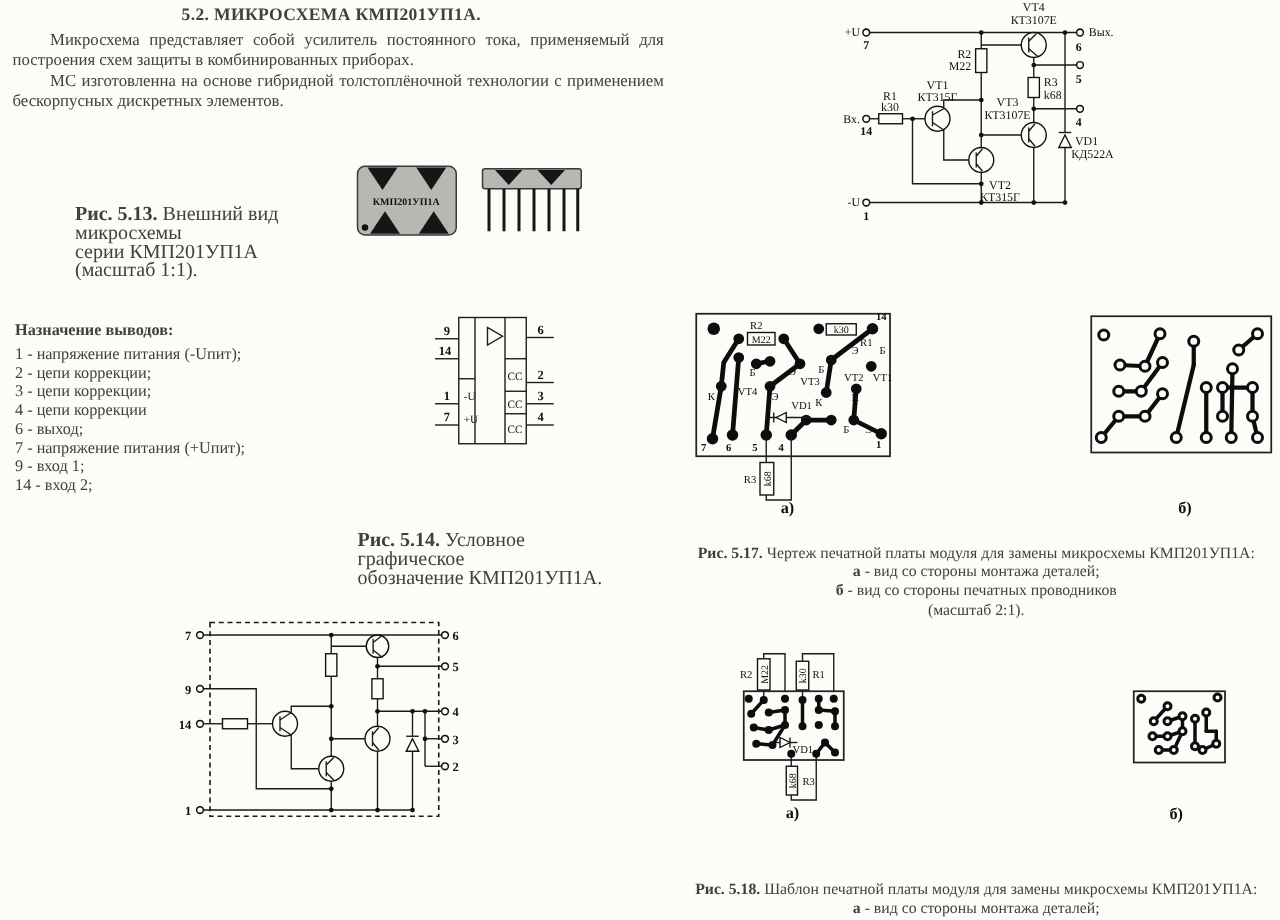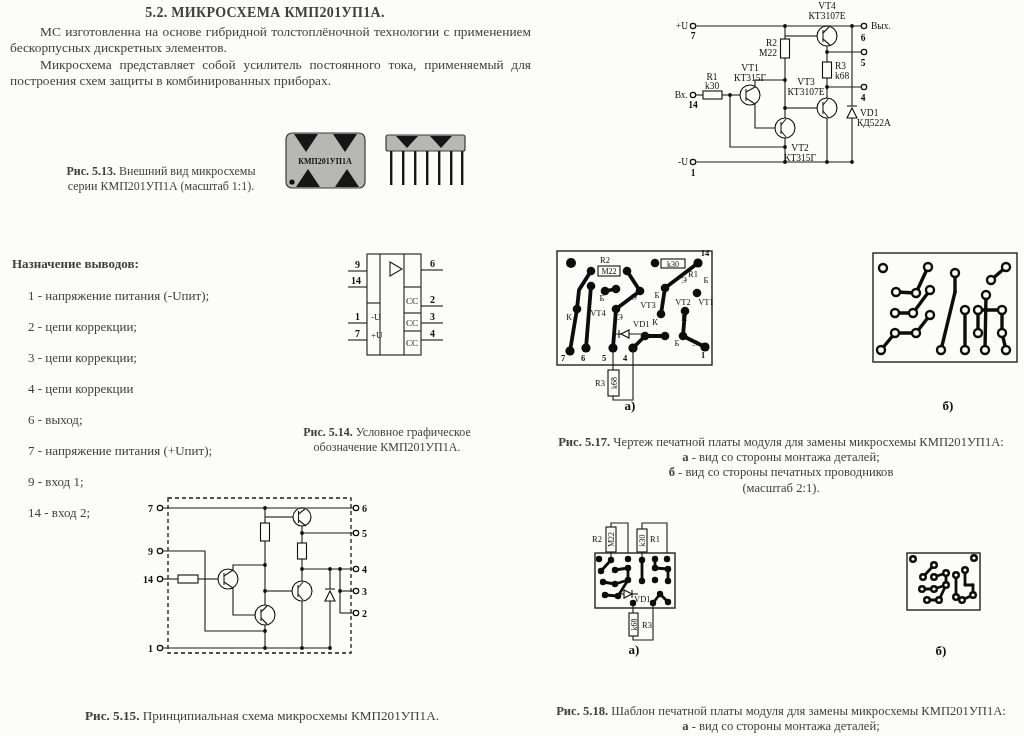--- a/index.html
+++ b/index.html
@@ -2,24 +2,24 @@
 <html><head>
 <meta charset="utf-8">
 <style>
   html,body{margin:0;padding:0;background:#e8e8e4;}
   .page{position:relative;width:1024px;height:736px;background:#fcfcf9;overflow:hidden;
         font-family:"Liberation Serif",serif;color:#404040;}
   .abs{position:absolute;}
   .title{font-weight:bold;font-size:14px;text-align:center;letter-spacing:.3px;}
   .para{margin:0 0 2px 0;text-indent:30px;text-align:justify;font-size:13.4px;line-height:15.6px;}
   .cap{font-size:12.6px;line-height:15.2px;text-align:center;}
-  .cap13{font-size:12px;line-height:15px;text-align:center;}
+  .cap13{font-size:16px;line-height:15px;}
   .b{font-weight:bold;}
   .pinhead{font-weight:bold;font-size:13px;margin:0 0 3px 0;width:225px;}
-  .pinitem{margin:16px;font-size:13px;line-height:15px;}
+  .pinitem{margin:0;font-size:13px;line-height:15px;}
   svg{position:absolute;overflow:visible;}
   svg text{font-family:"Liberation Serif",serif;fill:#101010;}
   .wire{stroke:#1a1a1a;stroke-width:1.1;fill:none;}
   .wired{stroke:#1a1a1a;stroke-width:1.3;fill:none;stroke-dasharray:4 3;}
   .dot{fill:#101010;}
   .term{fill:#fcfcf9;stroke:#101010;stroke-width:1.2;}
   .comp{fill:#fcfcf9;stroke:#101010;stroke-width:1.1;}
   .tr{stroke:#0d0d0d;stroke-width:3.8;stroke-linecap:round;fill:none;}
   .tr2{stroke:#0d0d0d;stroke-width:3.4;stroke-linecap:round;fill:none;}
   .tr3{stroke:#0d0d0d;stroke-width:2.8;stroke-linecap:round;fill:none;}
@@ -37,22 +37,22 @@
   .chiptri{fill:#161616;}
 </style>
 </head>
 <body>
 
 <div class="page">
 
   <div class="abs title" style="left:10px;top:5px;width:510px;">5.2. МИКРОСХЕМА  КМП201УП1А.</div>
 
   <div class="abs" style="left:10px;top:24px;width:521px;">
+    <p class="para">Микросхема представляет собой усилитель постоянного тока, применяемый для построения схем защиты в комбинированных приборах.</p>
     <p class="para">МС изготовленна на основе гибридной толстоплёночной технологии с применением бескорпусных дискретных элементов.</p>
-    <p class="para">Микросхема представляет собой усилитель постоянного тока, применяемый для построения схем защиты в комбинированных приборах.</p>
   </div>
 
   <svg style="left:278px;top:108px;" width="200" height="100" viewBox="0 0 200 100">
     <g>
       <rect class="chipbody" x="8" y="25" width="79" height="55" rx="6"></rect>
       <polygon class="chiptri" points="16,26 40,26 28,44"></polygon>
       <polygon class="chiptri" points="55,26 79,26 67,44"></polygon>
       <polygon class="chiptri" points="18,79 42,79 30,61"></polygon>
       <polygon class="chiptri" points="57,79 81,79 69,61"></polygon>
       <circle class="dot" cx="14" cy="74" r="2.6"></circle>
@@ -216,23 +216,20 @@
     <text class="t10 tb" x="13" y="72" text-anchor="end">9</text>
     <text class="t10 tb" x="13" y="100" text-anchor="end">14</text>
     <text class="t10 tb" x="13" y="169" text-anchor="end">1</text>
     <text class="t10 tb" x="222" y="29">6</text>
     <text class="t10 tb" x="222" y="54">5</text>
     <text class="t10 tb" x="222" y="90">4</text>
     <text class="t10 tb" x="222" y="112">3</text>
     <text class="t10 tb" x="222" y="134">2</text>
   </svg>
 
-  <div class="abs cap" style="left:66px;top:708px;width:392px;font-size:13.2px;">
-    <span class="b">Рис. 5.15.</span><span> Принципиальная схема микросхемы КМП201УП1А.</span>
-  </div>
 
   <svg style="left:600px;top:0px;" width="424" height="190" viewBox="0 0 424 190">
     <g class="wire">
       <path d="M93,26 H264"></path>
       <path d="M217,36 H185"></path>
       <path d="M227,46 V62"></path>
       <path d="M227,52 H264"></path>
       <path d="M227,78 V98"></path>
       <path d="M227,87 H264"></path>
       <path d="M185,26 V39"></path>

